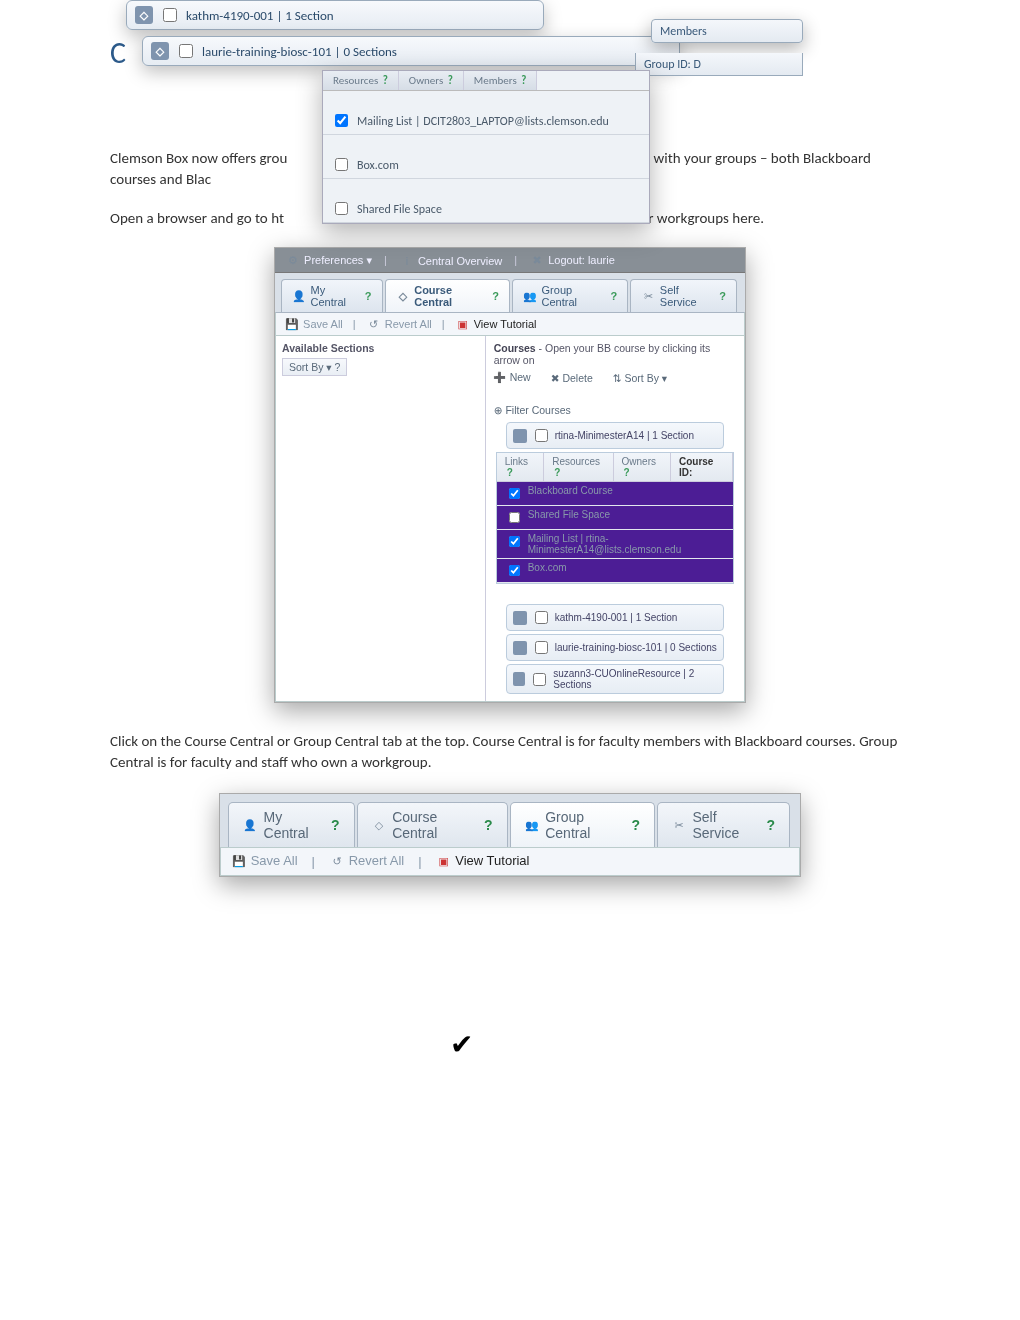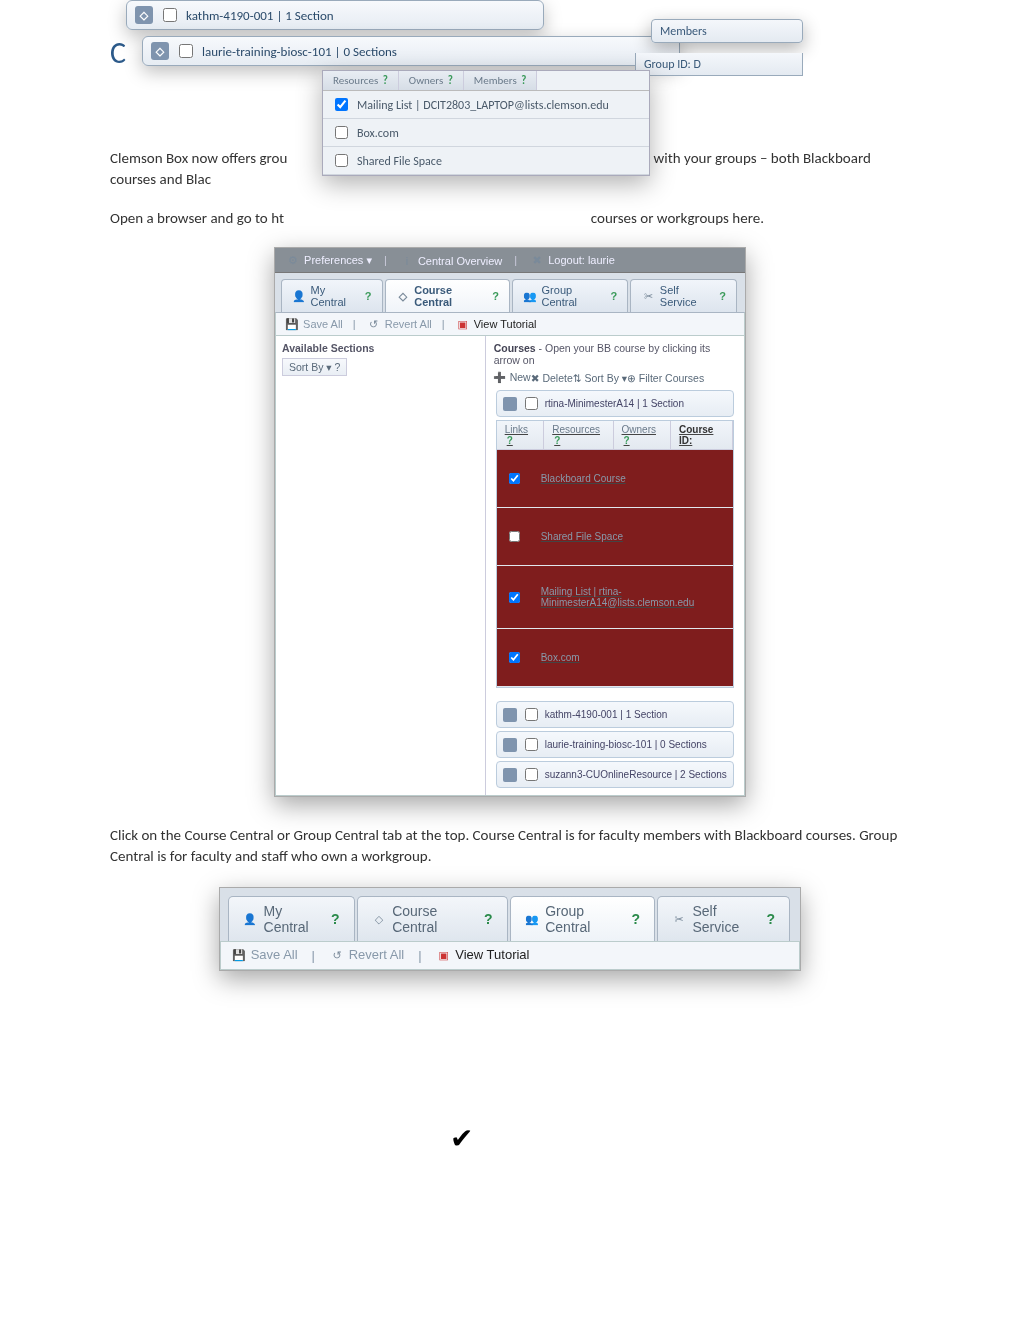--- a/index.html
+++ b/index.html
@@ -115,20 +115,21 @@
     color: #6a7a8a;
   }
   .res-item {
     display: flex;
     align-items: center;
     gap: 6px;
     padding: 4px 8px;
     border-bottom: 1px solid #d0d6de;
     font-size: 12px;
     color: #4a5a6a;
+    margin-top: 16px;
   }
   .res-item input { width:13px;height:13px; }
   
   .fig-central {
     width: 470px;
     margin: 18px auto 28px;
   }
   .fc-toolbar {
     background: #888f96;
     color: #eef;
@@ -203,65 +204,63 @@
     width: 56%;
     padding: 4px;
   }
   .fc-courses-head {
     color: #556;
     padding: 2px 4px;
   }
   .fc-courses-head b { color:#445;margin-top:16px; }
   .fc-toolbar2 {
     display: flex;
-    gap: 0;
+    gap: 20px;
     padding: 3px 4px;
     color: #5a6a7a;
     align-items: center;
     flex-wrap: wrap;
   }
   .fc-toolbar2 span { white-space: nowrap; }
   .fc-course-row {
     border: 1px solid #bcd;
     border-radius: 4px;
     background: linear-gradient(#f5f8fc,#e7edf4);
-    margin: 3px 6px;
+    margin: 3px 16px;
     padding: 3px 6px;
     font-size: 10px;
     color: #446;
     display: flex;
     align-items: center;
     gap: 4px;
   }
   .fc-course-row .ico2 {
     width: 14px;height:14px;background:#7f94ae;border-radius:2px;display:inline-block;
   }
   .fc-expand-panel {
     border: 1px solid #bcd;
-    margin: 2px 6px 13px 6px;
-    background: #7f1d1d;
-    text-decoration: underline;
+    margin: 2px 6px 20px 6px;
+    background: #4c1d95;
   }
   .fc-expand-tabs {
     display: flex;
     font-size: 10px;
     border-bottom: 1px solid #ccd;
   }
   .fc-expand-tabs div {
     padding: 3px 8px;
     border-right: 1px solid #ccd;
     background: linear-gradient(#f1f5fa,#e3e9f0);
     color: #6a7a8a;
   }
   .fc-expand-item {
-    padding: 20px 8px;
+    padding: 3px 8px;
     border-bottom: 1px solid #e2e7ee;
     display: flex;
-    gap: 18px;
-    align-items: center;
+    gap: 5px;
     color: #89a;
     font-size: 10px;
   }
   .fc-expand-item input { width:11px;height:11px; }
   
   .fig-tabs2 {
     width: 580px;
     margin: 20px auto 30px;
   }
   .ft-tabs {

